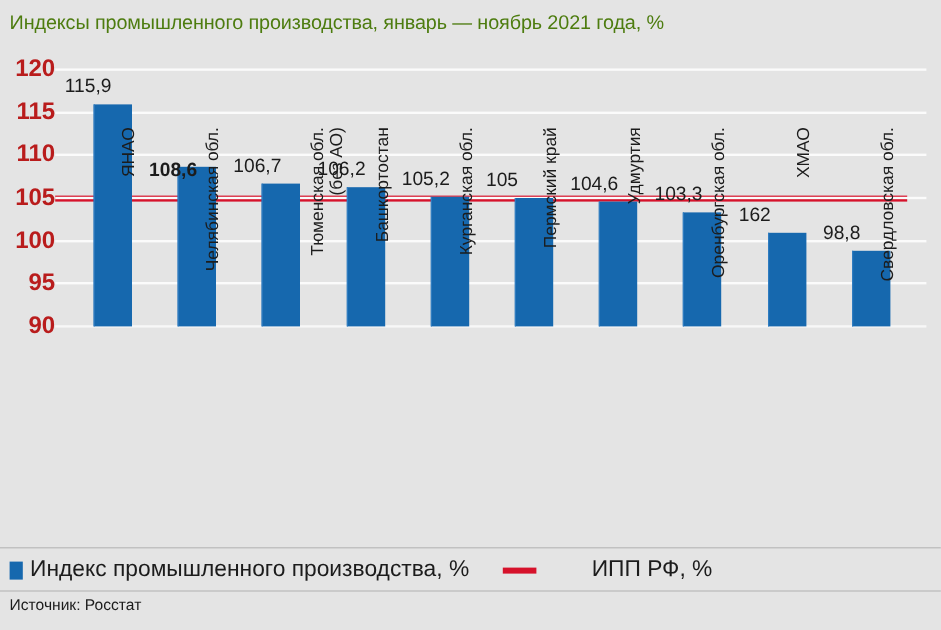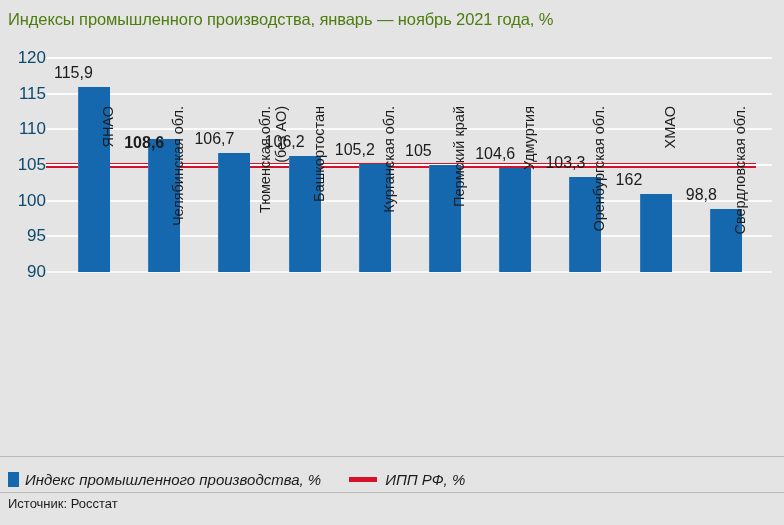--- a/index.html
+++ b/index.html
@@ -45,24 +45,25 @@
     width: 784px;
     height: 400px;
   }
 
   
   .ytick {
     position: absolute;
     right: 738px;           
     width: 40px;
     text-align: right;
-    font-size: 17px;
-    color: #0c4a6e;
+    font-size: 20px;
+    color: #b91c1c;
     transform: translateY(-50%);
     white-space: nowrap;
+    font-weight: bold;
   }
 
   
   .gridline {
     position: absolute;
     left: 46px;
     width: 726px;
     height: 2px;
     background: #fbfbfb;
   }
@@ -122,30 +123,29 @@
   }
   #rule-legend-top  { top: 456px; }
   #rule-source-top  { top: 492px; }
 
   #legend {
     position: absolute;
     left: 8px;
     top: 462px;
     height: 26px;
     display: flex;
-    align-items: flex-end;
-    font-size: 15px;
-    white-space: nowrap;
-    font-style: italic;
+    align-items: center;
+    font-size: 19px;
+    white-space: nowrap;
   }
   .legend-item {
     display: flex;
     align-items: center;
   }
-  .legend-item + .legend-item { margin-left: 28px; }
+  .legend-item + .legend-item { margin-left: 28px; gap: 38px; }
   .swatch-square {
     width: 11px;
     height: 15px;
     background: #1668ae;
     margin-right: 6px;
     flex: none;
   }
   .swatch-line {
     width: 28px;
     height: 5px;

